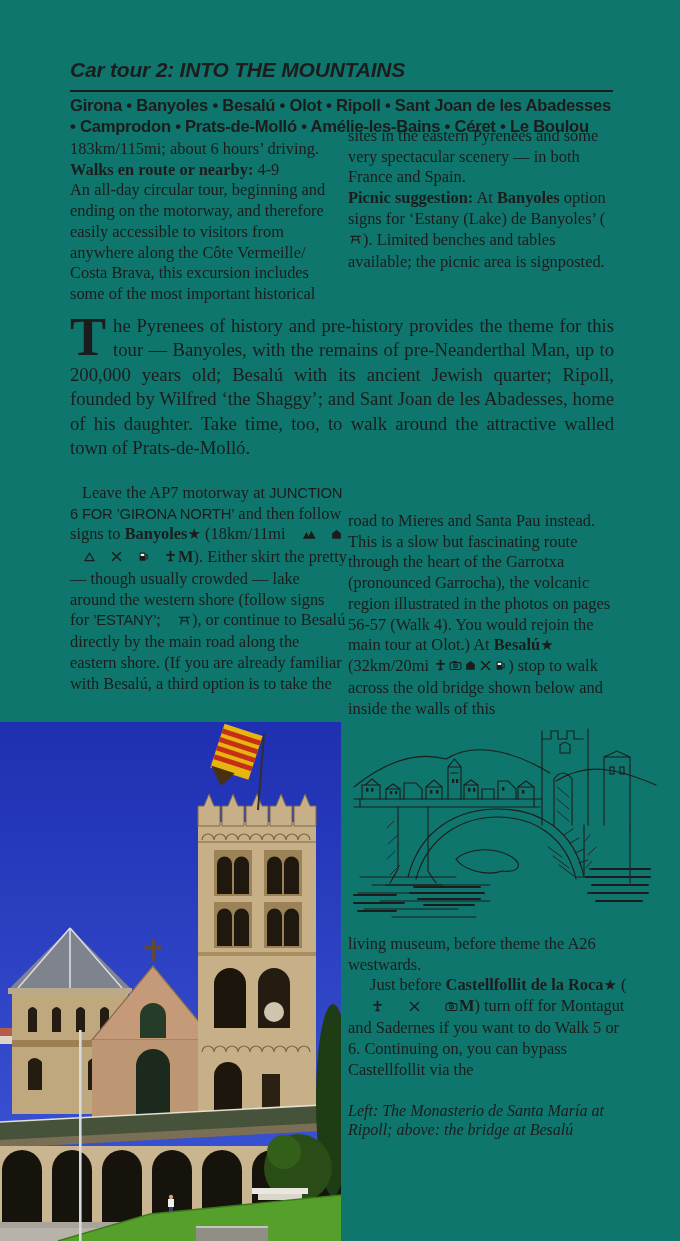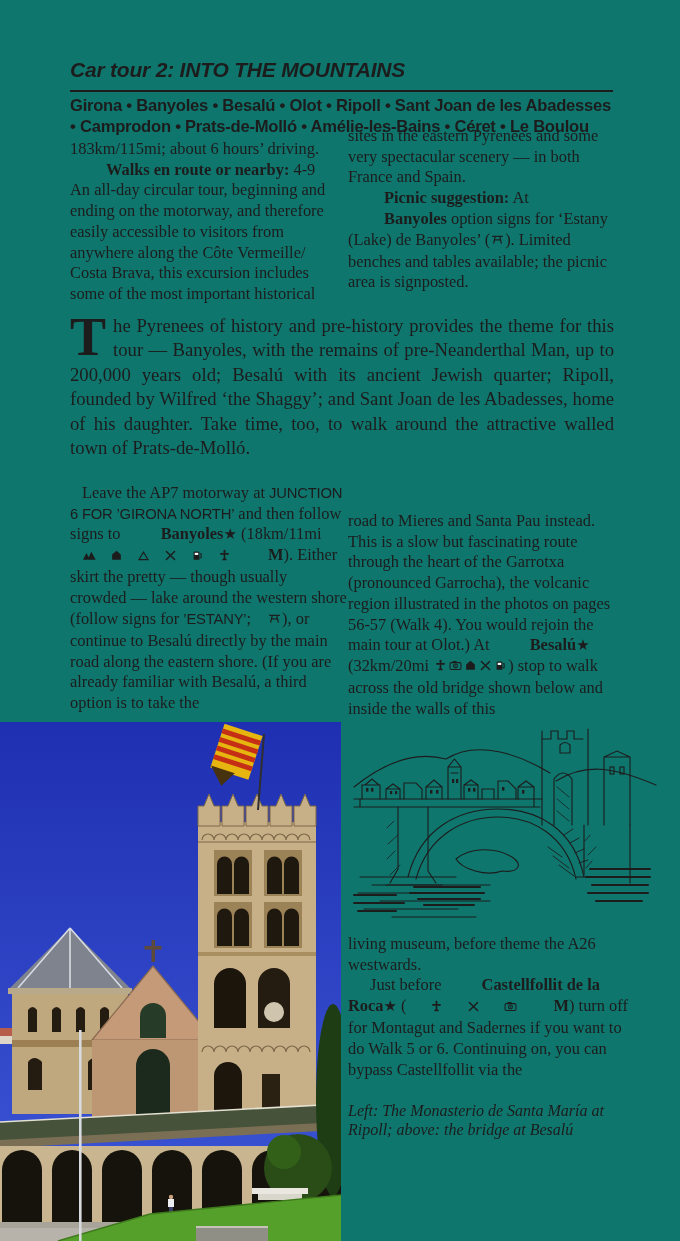--- a/index.html
+++ b/index.html
@@ -6,21 +6,21 @@
   .page{position:relative;width:680px;height:1241px;background:#0f766e;overflow:hidden;
         color:#1c1c1c;font-family:"Liberation Serif",serif;}
   .abs{position:absolute;}
   .title{font:italic 700 21px/1.15 "Liberation Sans",sans-serif;letter-spacing:-0.2px;}
   .rule{height:2px;background:#1c1c1c;}
   .route{font:700 16.6px/20.6px "Liberation Sans",sans-serif;letter-spacing:-0.25px;}
   .body-sm{font-size:16.4px;line-height:20.7px;}
   .lead{font-size:18.7px;line-height:24.4px;text-align:justify;}
   .dropcap{float:left;font-weight:700;font-size:54px;line-height:41px;margin:3px 7px -4px 0;}
   .caption{font-style:italic;font-size:16px;line-height:19px;}
-  .s-b{font-weight:700;margin-left:36px;}
+  .s-b{font-weight:700;}
   .s-sign{font-family:"Liberation Sans",sans-serif;font-size:14.8px;letter-spacing:-0.2px;}
   .s-star{font-size:15px;}
   .i-block{}
   .indent{text-indent:12px;}
   .indent2{text-indent:22px;}
   .gicon{display:inline-block;vertical-align:-1.5px;margin:0 1px;}
   .gicon svg{width:13px;height:13px;display:inline-block;}
   .artsvg{display:block;}
   .bridge{color:#1c1c1c;}
 </style>

